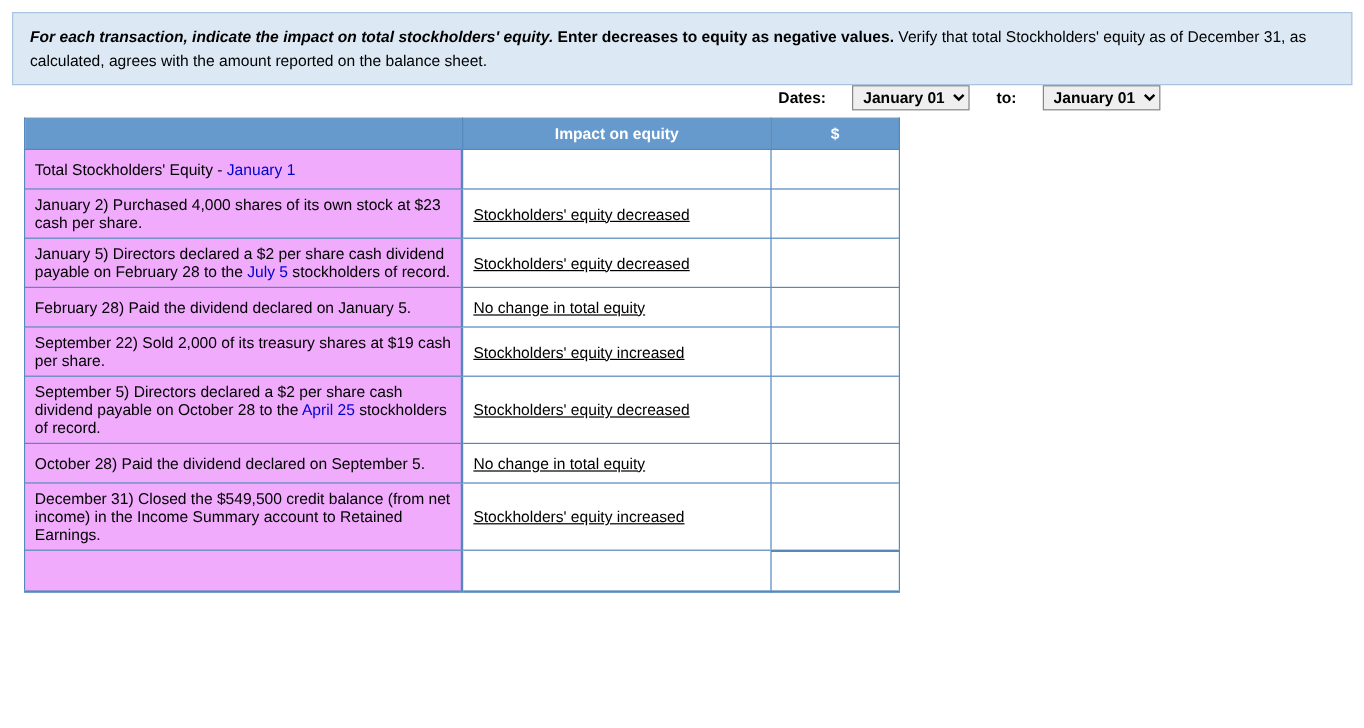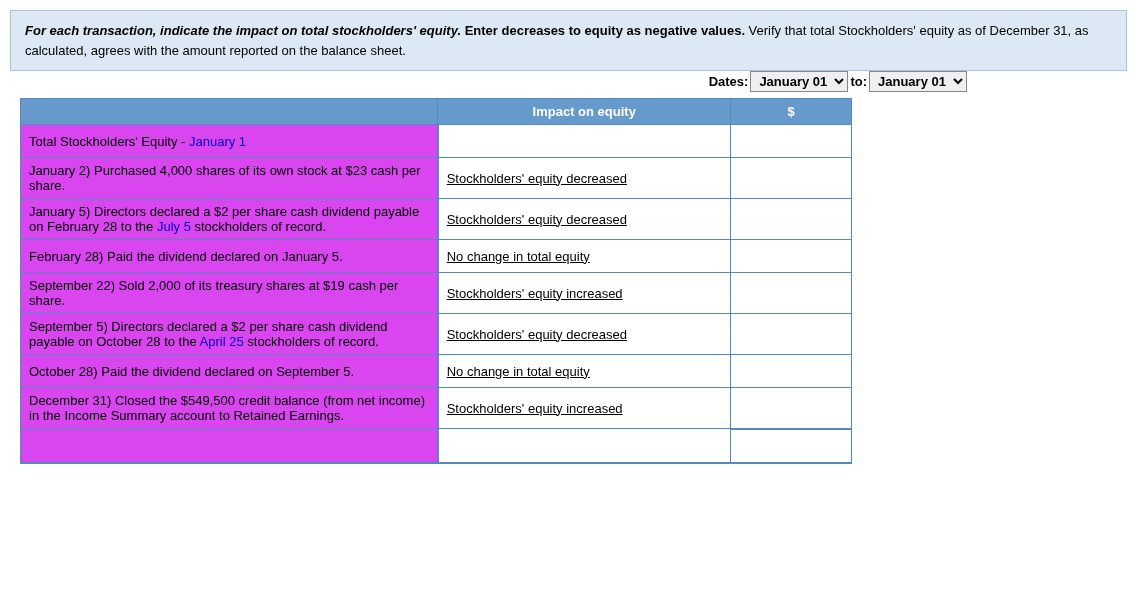--- a/index.html
+++ b/index.html
@@ -22,33 +22,33 @@
     }
     .instruction-box .bold {
       font-weight: bold;
     }
     .dates-row {
       display: flex;
       justify-content: flex-end;
       align-items: center;
       margin-bottom: 6px;
       padding-right: 160px;
-      gap: 2px;
+      gap: 22px;
       font-size: 13px;
       font-weight: bold;
     }
     .dates-row select {
       font-size: 13px;
       font-weight: bold;
       border: 1px solid #888;
       padding: 1px 4px;
     }
     .main-table {
       border-collapse: collapse;
-      width: 832px;
+      width: 730px;
       margin-left: 10px;
     }
     .main-table th, .main-table td {
       border: 1px solid #5588bb;
       padding: 5px 8px;
       vertical-align: middle;
     }
     .main-table thead th {
       background: #6699cc;
       color: #fff;
@@ -56,21 +56,21 @@
       text-align: center;
     }
     .main-table thead th.col-impact {
       width: 260px;
     }
     .main-table thead th.col-dollar {
       width: 100px;
     }
     .main-table td.col-desc {
       width: 370px;
-      background: #d946ef;
+      background: #f0abfc;
       color: #000;
     }
     .main-table td.col-impact {
       width: 260px;
       background: #fff;
       color: #000;
       border-left: 2px solid #5588bb;
       text-decoration: underline;
     }
     .main-table td.col-dollar {

